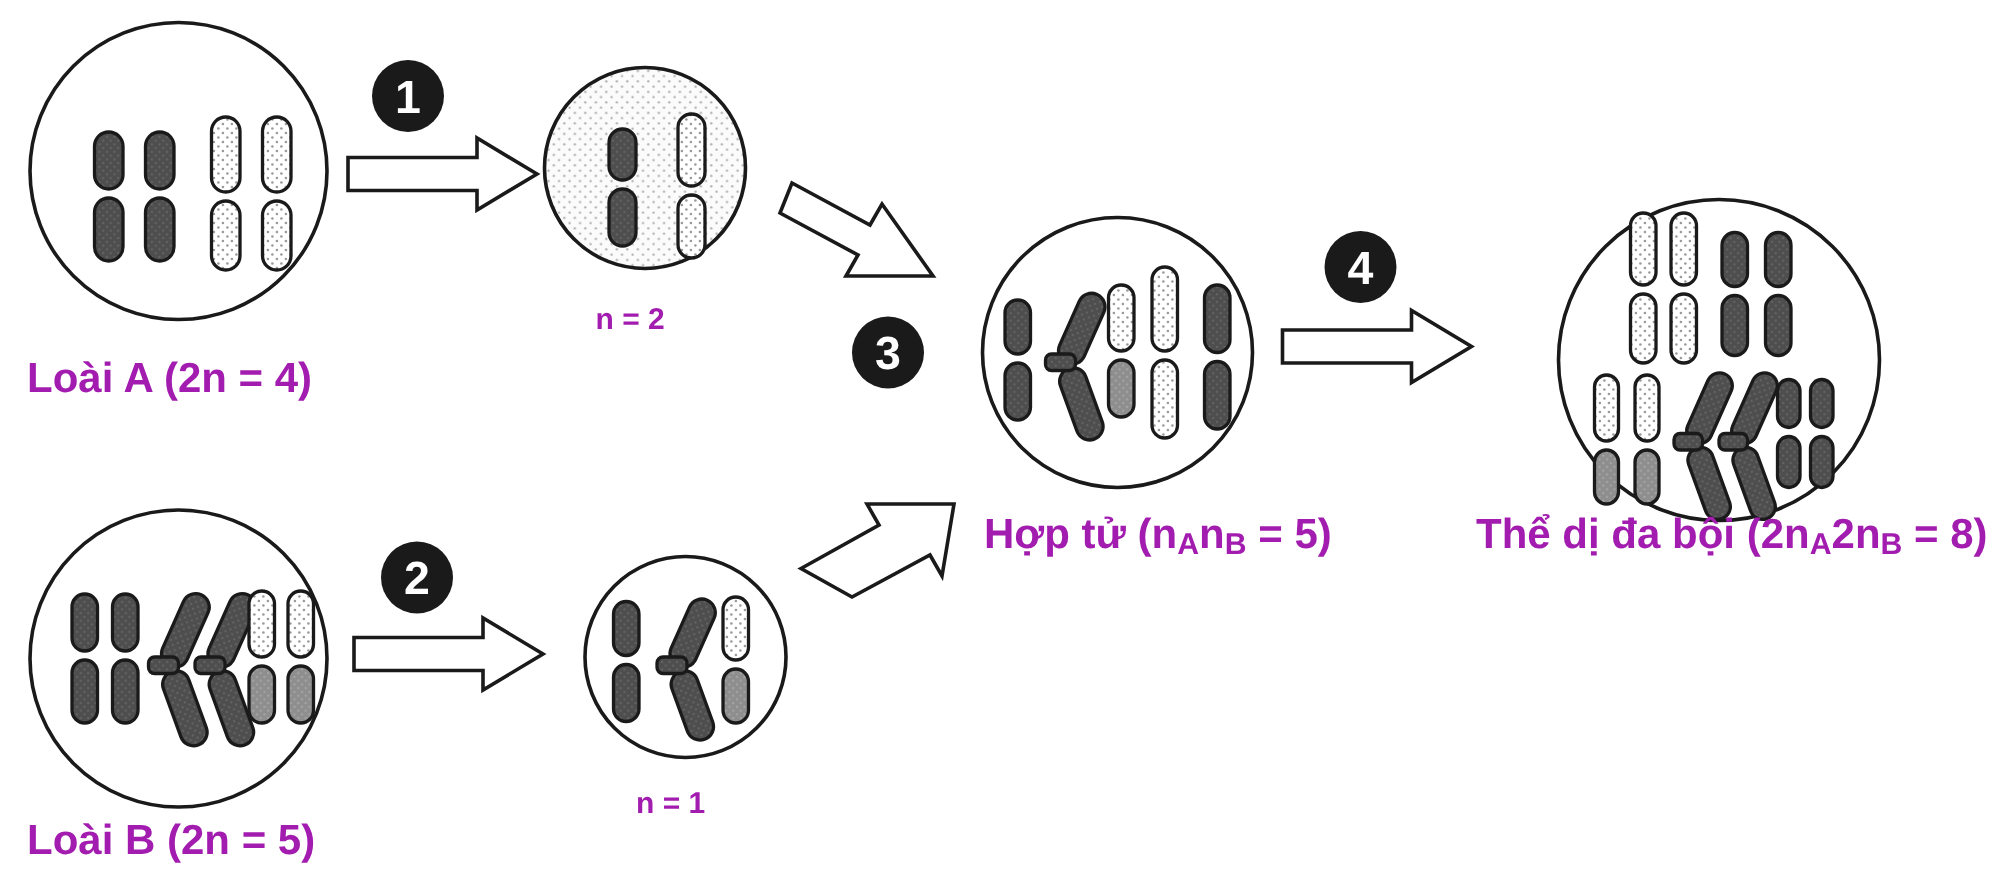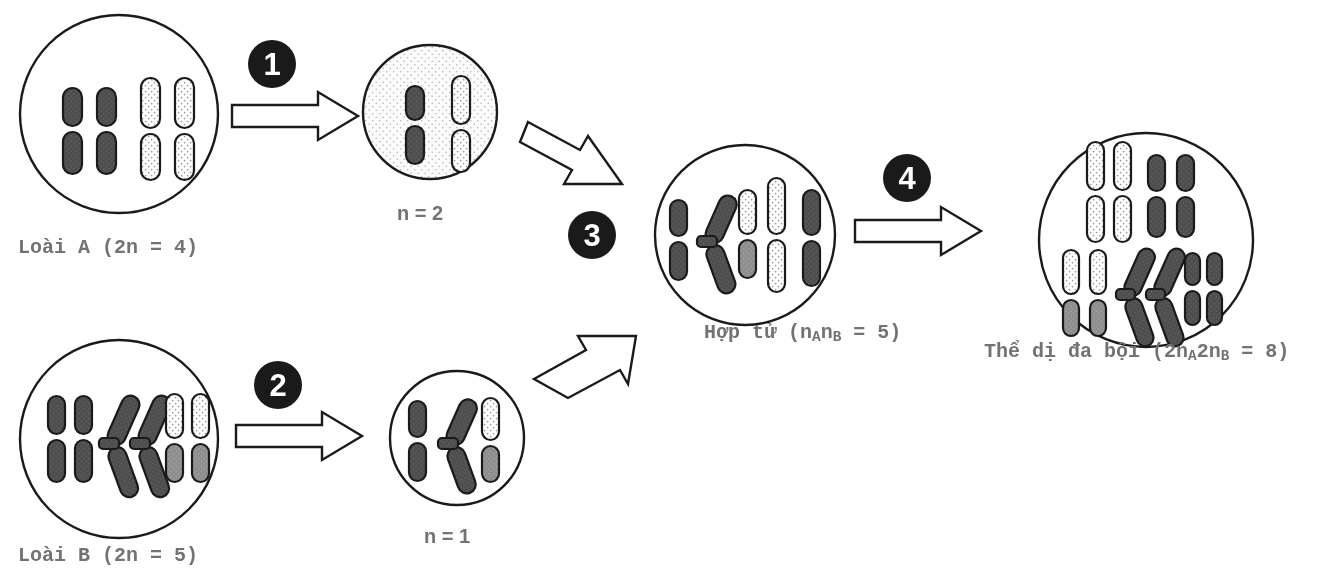--- a/index.html
+++ b/index.html
@@ -2,25 +2,25 @@
 <html><head>
 <meta charset="utf-8">
 <style>
   html,body{margin:0;padding:0;background:#ffffff;}
   body{
     width:1330px;height:580px;position:relative;overflow:hidden;
     font-family:"Liberation Sans","DejaVu Sans",sans-serif;
   }
   #stage{position:absolute;left:0;top:0;width:1330px;height:580px;}
   .lbl{
-    position:absolute;color:#737373;font-weight:bold;white-space:nowrap;
+    position:absolute;color:#a21caf;font-weight:bold;white-space:nowrap;
     font-family:"Liberation Sans","DejaVu Sans",sans-serif;
   }
   .lbl sub{font-size:0.72em;vertical-align:baseline;position:relative;top:.22em;}
-  .cell-label{font-size:20px;font-family:Liberation Mono, monospace;}
+  .cell-label{font-size:28px;}
   .n-label{font-size:20px;}
 </style>
 </head>
 <body>
 
 <svg id="stage" viewBox="0 0 1330 580" xmlns="http://www.w3.org/2000/svg">
   <defs>
     <pattern id="stipple-light" width="6" height="6" patternUnits="userSpaceOnUse">
       <rect width="6" height="6" fill="#ffffff"></rect>
       <circle cx="1.6" cy="1.6" r="0.85" fill="#9a9a9a"></circle>
@@ -227,19 +227,19 @@
 </svg>
 
 <div class="lbl cell-label" style="left:18px;top:236px;">Loài A (2n = 4)</div>
 
 <div class="lbl n-label" style="left:397px;top:202px;">n = 2</div>
 
 <div class="lbl cell-label" style="left:18px;top:544px;">Loài B (2n = 5)</div>
 
 <div class="lbl n-label" style="left:424px;top:525px;">n = 1</div>
 
-<div class="lbl cell-label" style="left:656px;top:321px;margin-left:48px;">
+<div class="lbl cell-label" style="left:656px;top:340px;">
   <span>Hợp tử (n</span><sub>A</sub><span>n</span><sub>B</sub><span> = 5)</span>
 </div>
 
 <div class="lbl cell-label" style="left:984px;top:340px;">
   <span>Thể dị đa bội (2n</span><sub>A</sub><span>2n</span><sub>B</sub><span> = 8)</span>
 </div>
 
 </body></html>

